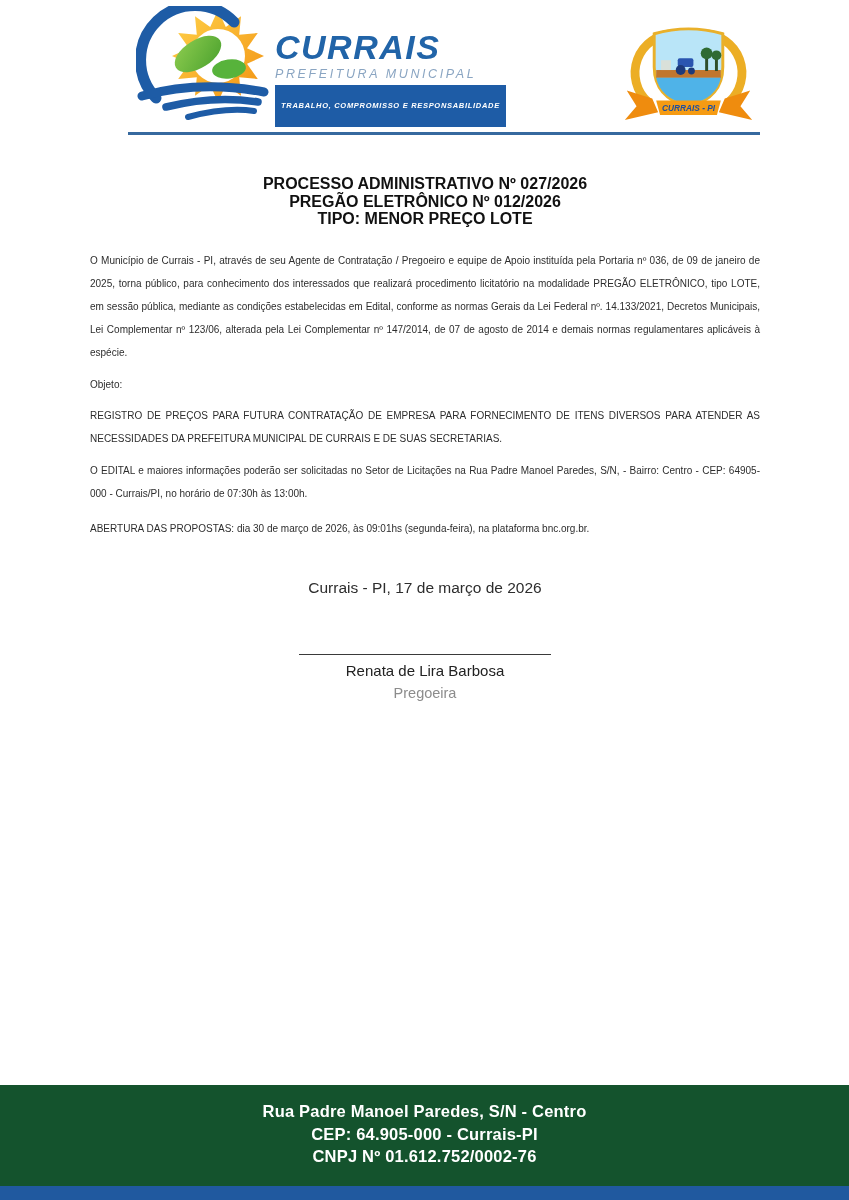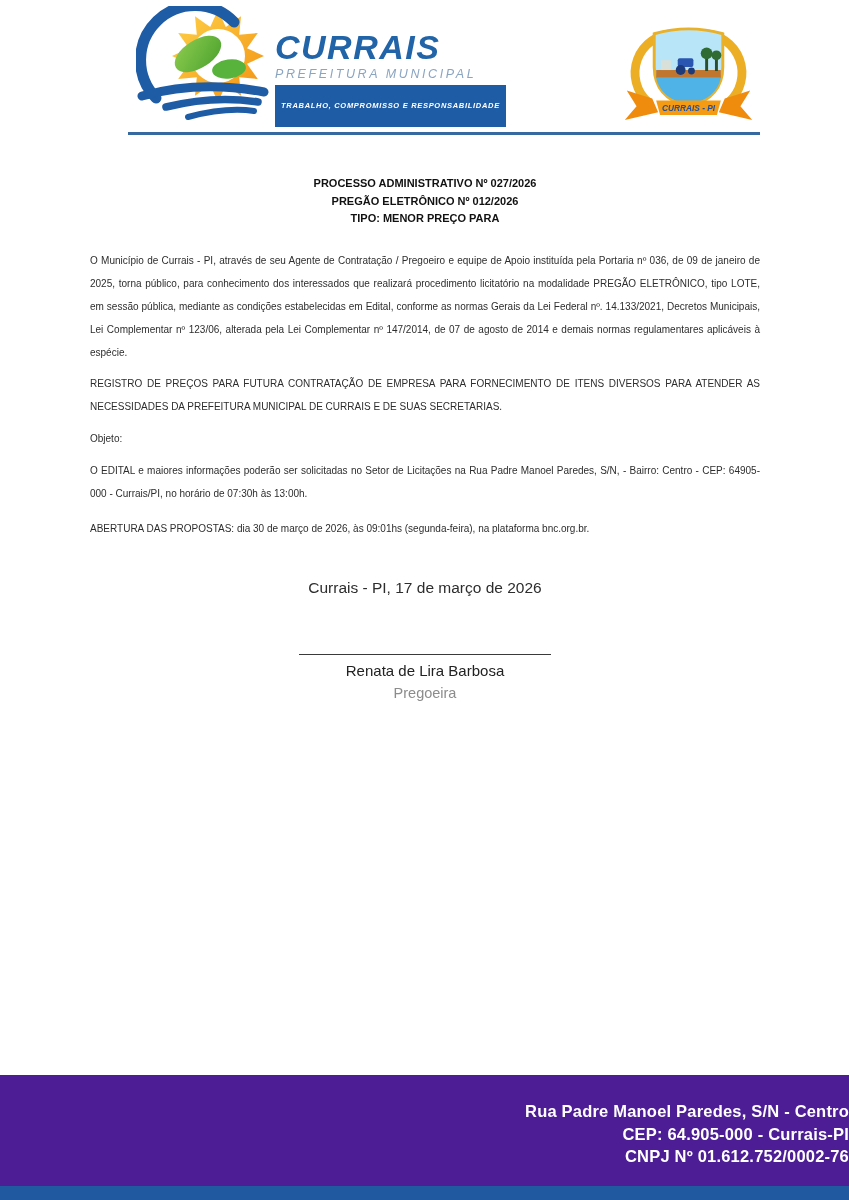--- a/index.html
+++ b/index.html
@@ -33,21 +33,21 @@
   .crest { position:absolute; left:615px; top:16px; }
   .header-rule {
     position:absolute; left:128px; top:132px;
     width:632px; height:3px; background:#36699f;
   }
 
   
   .content { padding:0 81px 0 82px; }
   .doc-title {
     margin-top:40px; text-align:center;
-    font-size:11px; font-weight:bold; color:#111111;
+    font-size:16px; font-weight:bold; color:#111111;
     line-height:17.5px;
   }
   .para {
     font-size:10px; line-height:23px; color:#2d2d2d;
     text-align:justify; margin:8px;
   }
   .p1 { margin-top:21px; }
   .object-label { margin-top:9px; text-align:left; }
   .object-text { margin-top:0; }
   .edital { margin-top:9px; }
@@ -59,23 +59,23 @@
 
   
   .signature { margin-top:55px; text-align:center; }
   .sig-line { width:252px; margin:0 auto; border-top:1.5px solid #3a3a3a; }
   .sig-name { margin-top:7px; font-size:15px; color:#222222; line-height:18px; }
   .sig-role { margin-top:5px; font-size:14.5px; color:#8c8c8c; line-height:17px; }
 
   
   .footer { position:absolute; left:0; bottom:0; width:100%; }
   .footer-band {
-    background:#4c1d95; color:#ffffff;
-    height:86px; padding-top:25px; box-sizing:content-box;
-    text-align:right; font-weight:bold;
+    background:#14532d; color:#ffffff;
+    height:86px; padding-top:15px; box-sizing:content-box;
+    text-align:center; font-weight:bold;
     font-size:16.5px; line-height:22.5px; letter-spacing:0.2px;
   }
   .footer-strip { height:14px; background:#20599f; }
 </style>
 </head>
 <body>
 
 <div class="page">
 
   <div class="header">
@@ -146,27 +146,27 @@
     </div>
 
     <div class="header-rule"></div>
   </div>
 
   <div class="content">
 
     <div class="doc-title">
       <div>PROCESSO ADMINISTRATIVO Nº 027/2026</div>
       <div>PREGÃO ELETRÔNICO Nº 012/2026</div>
-      <div>TIPO: MENOR PREÇO PARA</div>
+      <div>TIPO: MENOR PREÇO LOTE</div>
     </div>
 
     <p class="para p1">O Município de Currais - PI, através de seu Agente de Contratação / Pregoeiro e equipe de Apoio instituída pela Portaria nº 036, de 09 de janeiro de 2025, torna público, para conhecimento dos interessados que realizará procedimento licitatório na modalidade PREGÃO ELETRÔNICO, tipo LOTE, em sessão pública, mediante as condições estabelecidas em Edital, conforme as normas Gerais da Lei Federal nº. 14.133/2021, Decretos Municipais, Lei Complementar nº 123/06, alterada pela Lei Complementar nº 147/2014, de 07 de agosto de 2014 e demais normas regulamentares aplicáveis à espécie.</p>
 
+    <p class="para object-label">Objeto:</p>
     <p class="para object-text">REGISTRO DE PREÇOS PARA FUTURA CONTRATAÇÃO DE EMPRESA PARA FORNECIMENTO DE ITENS DIVERSOS PARA ATENDER AS NECESSIDADES DA PREFEITURA MUNICIPAL DE CURRAIS E DE SUAS SECRETARIAS.</p>
-    <p class="para object-label">Objeto:</p>
 
     <p class="para edital">O EDITAL e maiores informações poderão ser solicitadas no Setor de Licitações na Rua Padre Manoel Paredes, S/N, - Bairro: Centro - CEP: 64905-000 - Currais/PI, no horário de 07:30h às 13:00h.</p>
 
     <p class="para abertura">ABERTURA DAS PROPOSTAS: dia 30 de março de 2026, às 09:01hs (segunda-feira), na plataforma bnc.org.br.</p>
 
     <div class="dateline">Currais - PI, 17 de março de 2026</div>
 
     <div class="signature">
       <div class="sig-line"></div>
       <div class="sig-name">Renata de Lira Barbosa</div>

